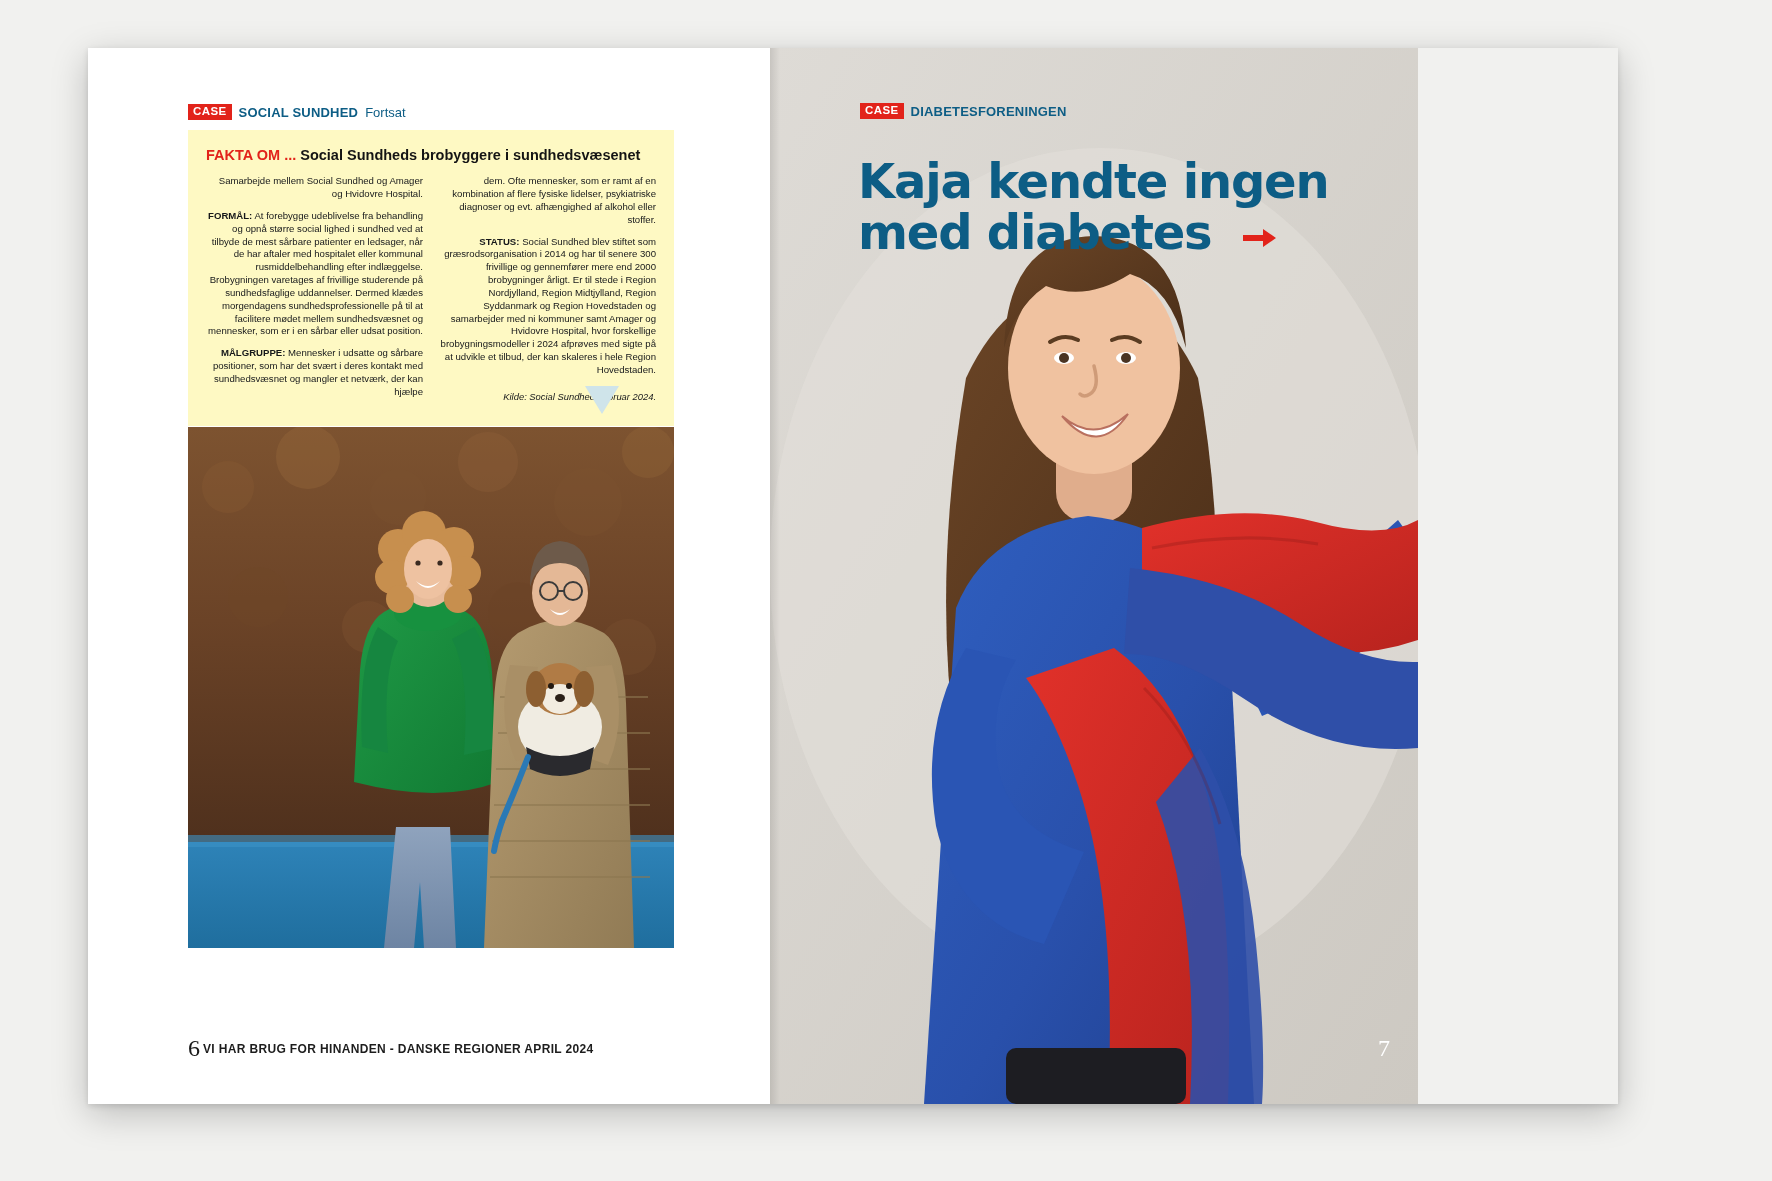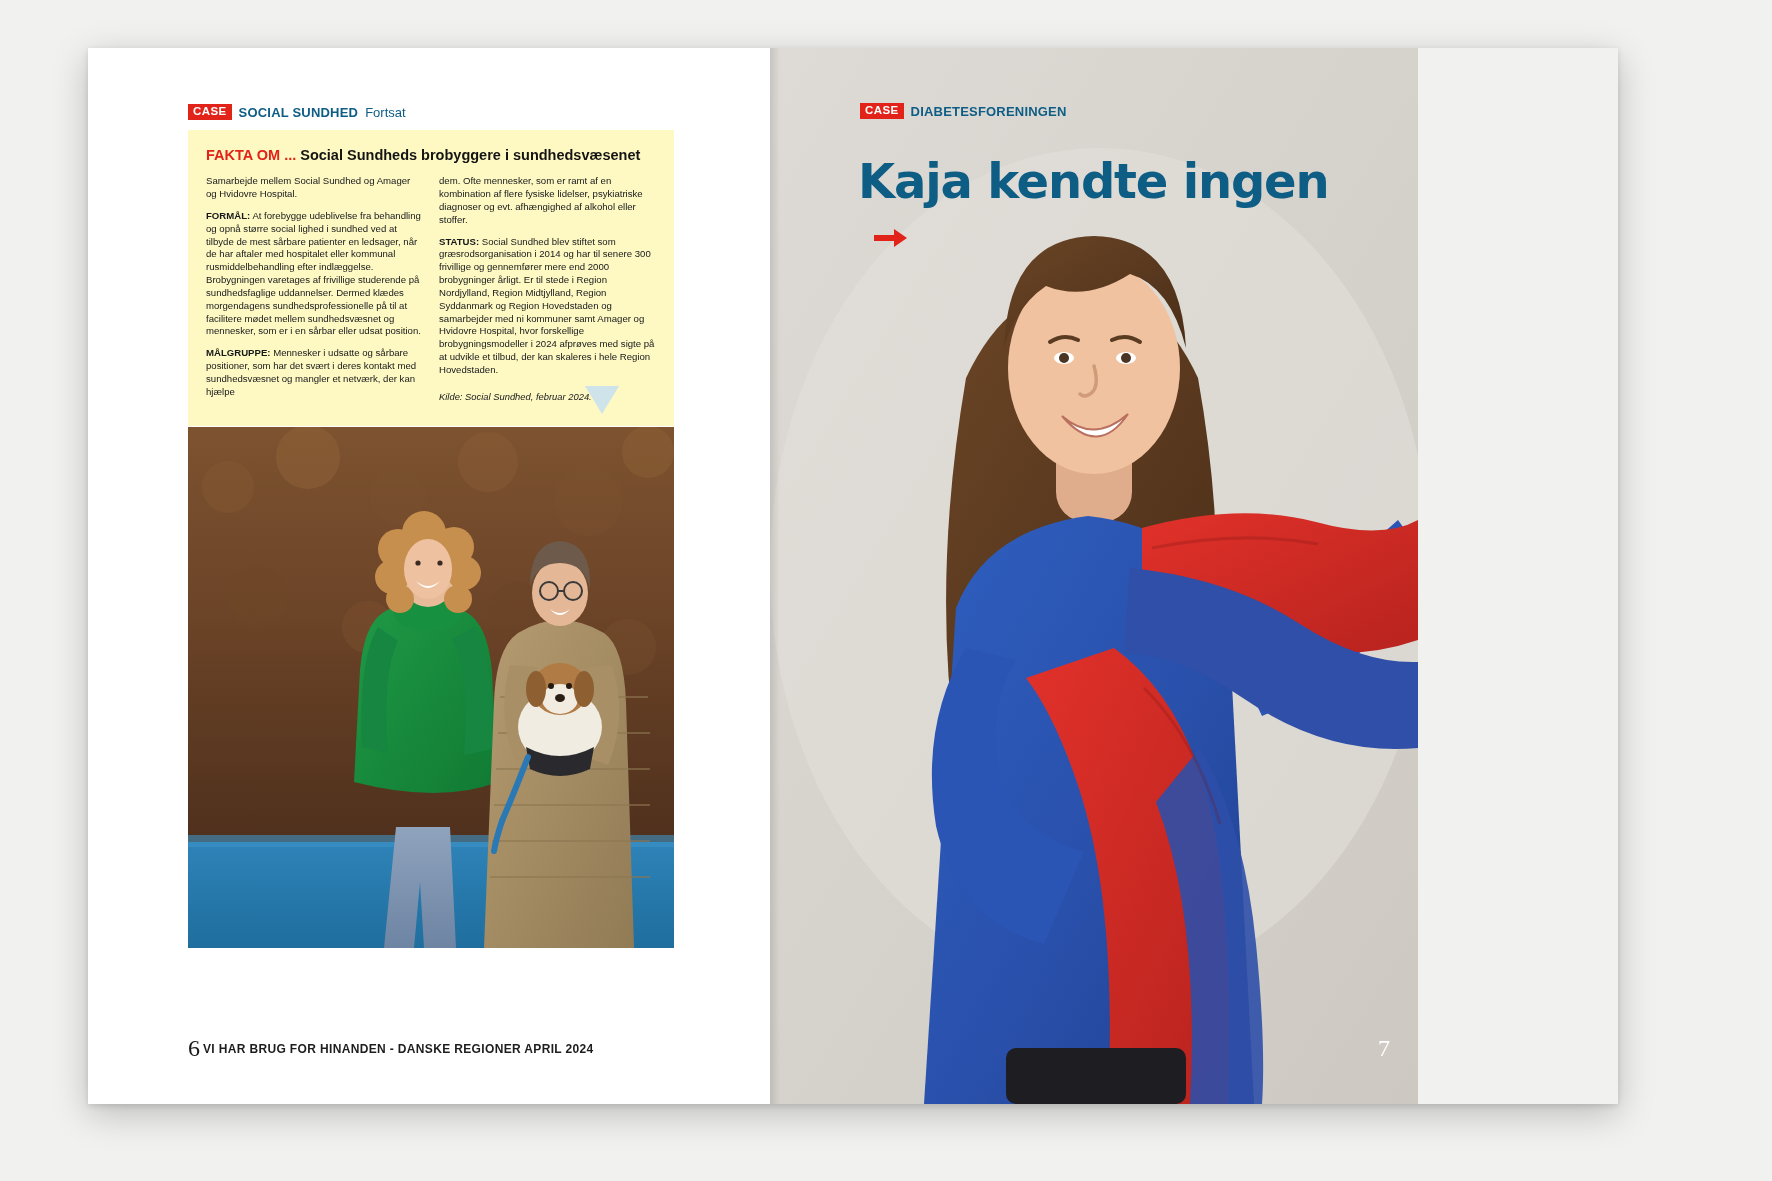--- a/index.html
+++ b/index.html
@@ -123,21 +123,21 @@
     gap: 16px;
   }
   .fact-col {
     width: 50%;
   }
   .fact-col p {
     margin: 0 0 9px 0;
     font-size: 9.6px;
     line-height: 1.34;
     color: #16181a;
-    text-align: left;
+    text-align: right;
   }
   .fact-col p.src {
     font-style: italic;
     font-size: 9.4px;
     margin-top: 14px;
   }
   .lbl { font-weight: bold; }
 
   .factbox-tail {
     position: absolute;
@@ -465,20 +465,21 @@
       </div>
 
       <div class="case-line case-right">
         <span class="case-tag">CASE</span>
         <span class="case-title">DIABETESFORENINGEN</span>
       </div>
 
       <div class="headline">
         <span>Kaja kendte ingen</span>
         <span class="l2">
+          <span>med diabetes</span>
           <span class="arrow">
             <svg width="34" height="22" viewBox="0 0 34 22" aria-hidden="true">
               <path d="M0 8 H20 V2 L33 11 L20 20 V14 H0 Z" fill="#e2231a"></path>
             </svg>
           </span>
         </span>
       </div>
 
       <div class="folio-right">7</div>
     </div>

